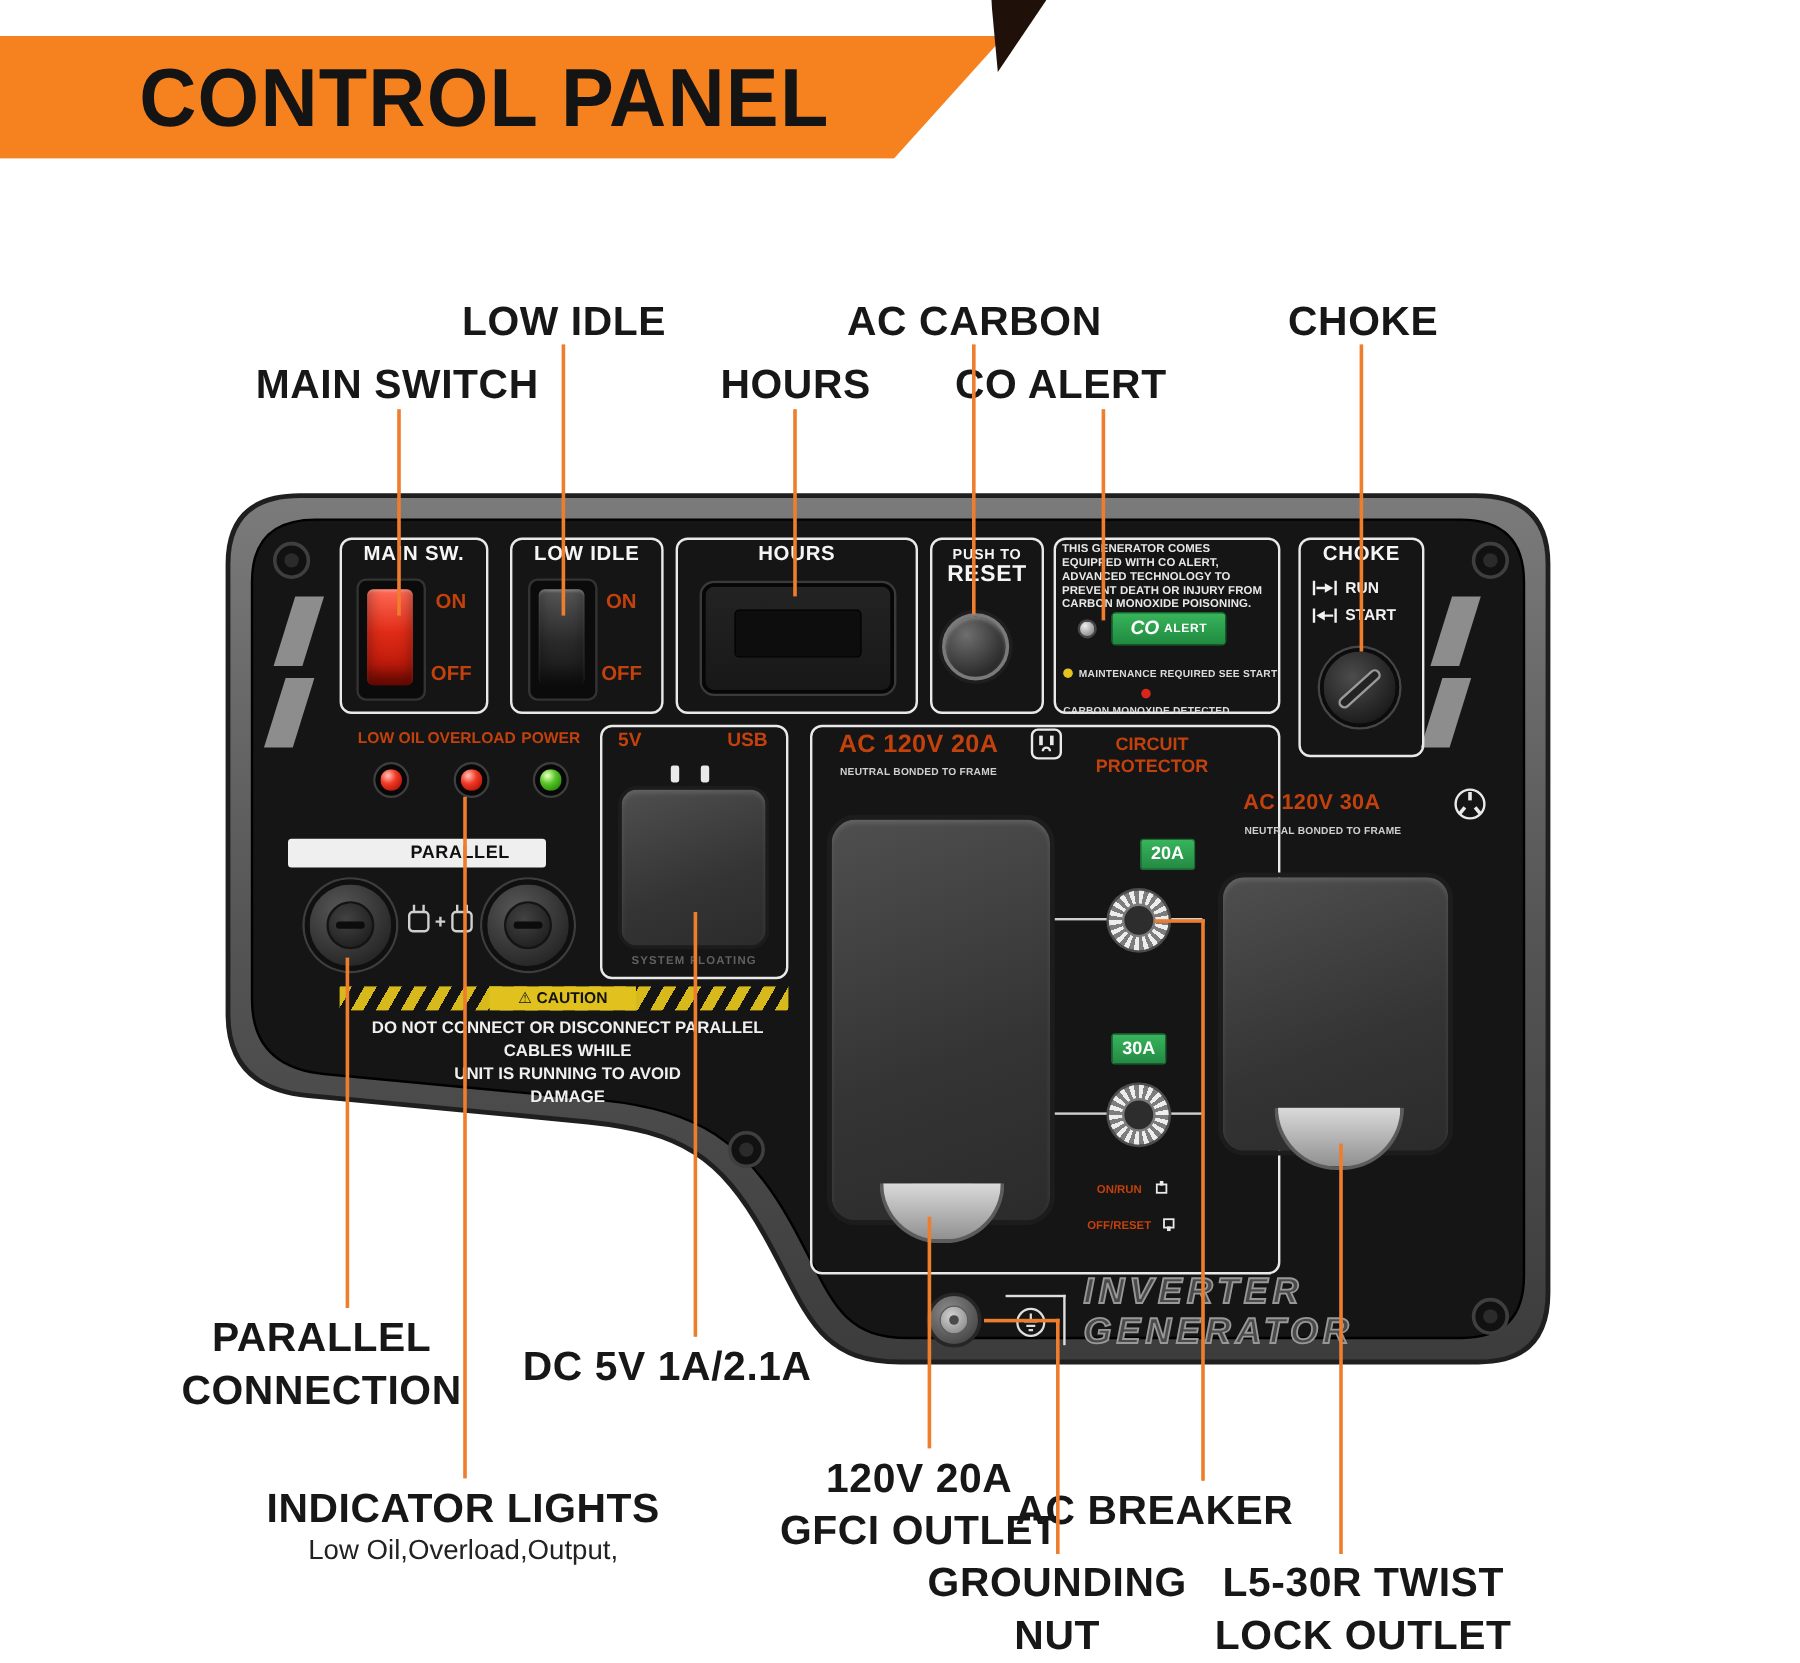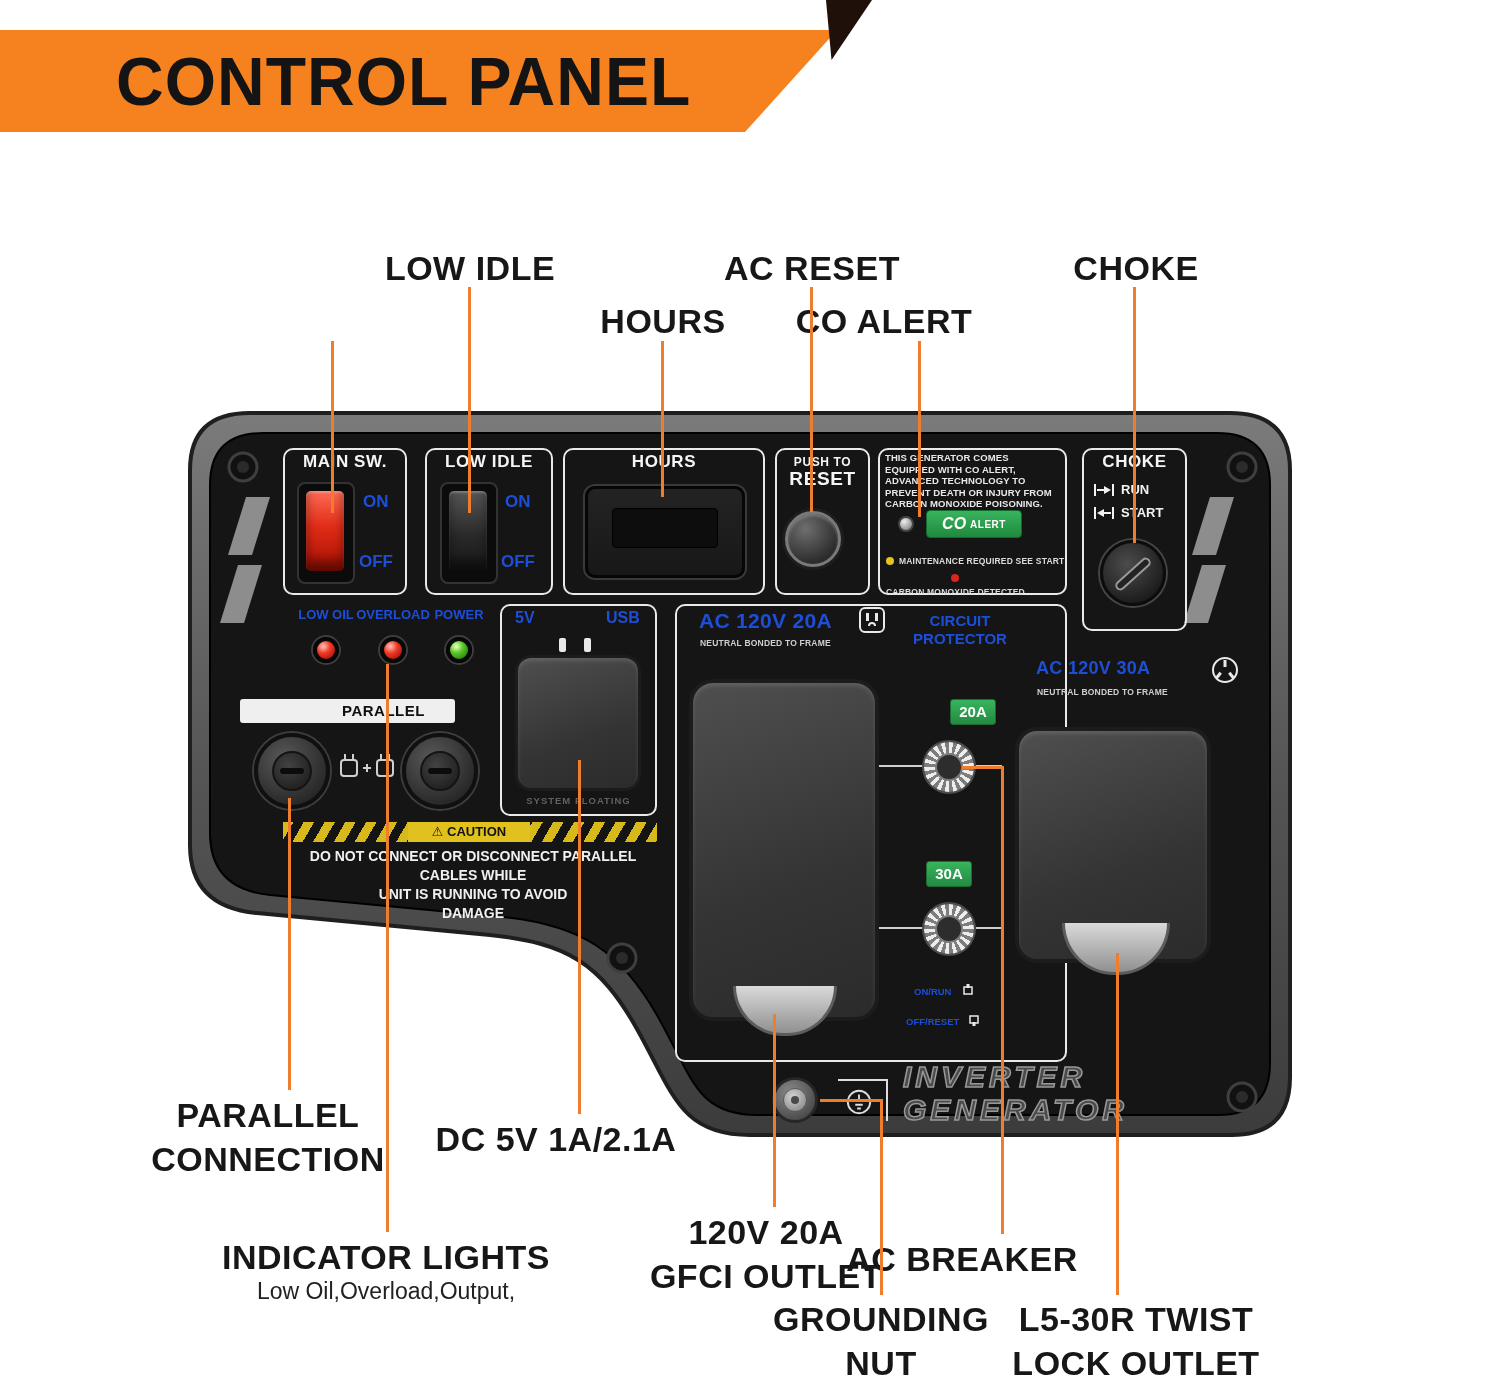--- a/index.html
+++ b/index.html
@@ -24,21 +24,21 @@
                  font-weight:400; font-size:23px; z-index:10; }
 
   
   .cv { position:absolute; width:3px; background:#EE7D2E; z-index:30; }
   .ch { position:absolute; height:3px; background:#EE7D2E; z-index:30; }
 
   
   .panel-svg { position:absolute; left:185px; top:405px; z-index:1; }
   .box { position:absolute; border:2px solid #e9e9e9; border-radius:10px; z-index:3; }
   .ttl { position:absolute; color:#f5f5f5; font-weight:700; font-size:17px; text-align:center; letter-spacing:.6px; z-index:4; }
-  .wt  { position:absolute; color:#1d4ed8; font-weight:700; z-index:4; }
+  .wt  { position:absolute; color:#c2410c; font-weight:700; z-index:4; }
   .tiny { position:absolute; color:#cfcfcf; font-weight:700; font-size:8.5px; letter-spacing:.2px; z-index:4; }
   .pre { white-space:pre-line; }
 
   .sw-frame { position:absolute; width:58px; height:102px; background:#0b0b0b; border:2px solid #333;
               border-radius:8px; z-index:4; }
   .rocker { position:absolute; width:38px; height:80px; border-radius:5px; z-index:5;
             box-shadow:inset 0 -10px 12px rgba(0,0,0,.45), inset 0 2px 2px rgba(255,255,255,.25); }
   .rocker-red  { background:linear-gradient(180deg,#ff6a55 0%,#e02c17 45%,#a90f03 100%); }
   .rocker-gray { background:linear-gradient(180deg,#565656 0%,#2a2a2a 55%,#161616 100%); }
 
@@ -125,22 +125,23 @@
 <body>
 
 <div id="stage">
 
   <div class="banner"></div>
   <div class="banner-wedge"></div>
   <div class="banner-corner"></div>
   <h1 class="page-title">CONTROL PANEL</h1>
 
   <div class="callout" style="left:470px; top:246px;">LOW IDLE</div>
+  <div class="callout" style="left:331px; top:299px;">MAIN SWITCH</div>
   <div class="callout" style="left:663px; top:299px;">HOURS</div>
-  <div class="callout" style="left:812px; top:246px;">AC RESET</div>
+  <div class="callout" style="left:812px; top:246px;">AC CARBON</div>
   <div class="callout" style="left:884px; top:299px;">CO ALERT</div>
   <div class="callout" style="left:1136px; top:246px;">CHOKE</div>
 
   <div class="callout" style="left:268px; top:1093px;">PARALLEL
 CONNECTION</div>
   <div class="callout" style="left:556px; top:1117px;">DC 5V 1A/2.1A</div>
   <div class="callout" style="left:386px; top:1235px;">INDICATOR LIGHTS</div>
   <div class="callout-sub" style="left:386px; top:1278px;">Low Oil,Overload,Output,</div>
   <div class="callout" style="left:766px; top:1210px;">120V 20A
 GFCI OUTLET</div>

